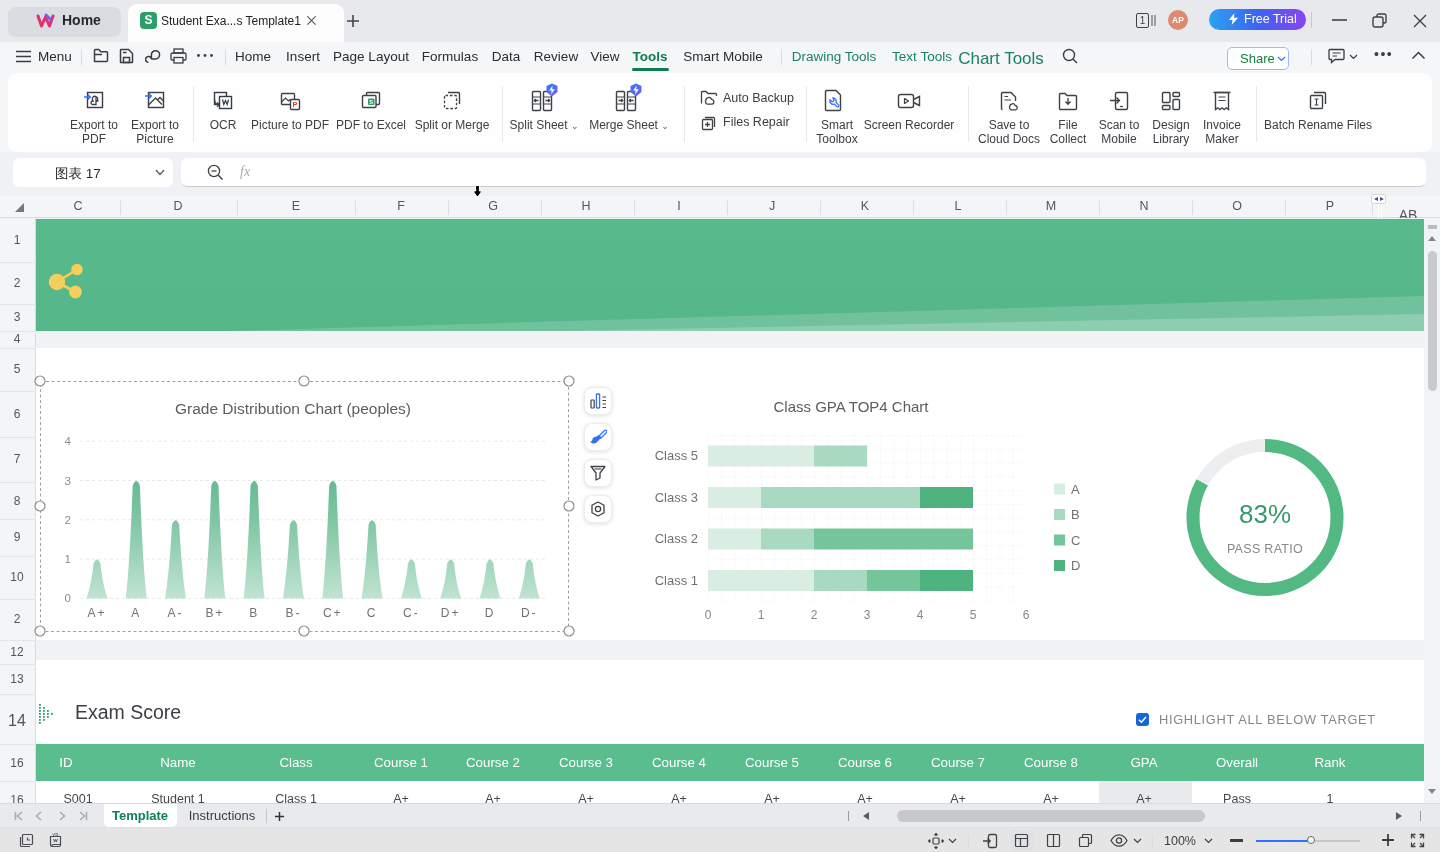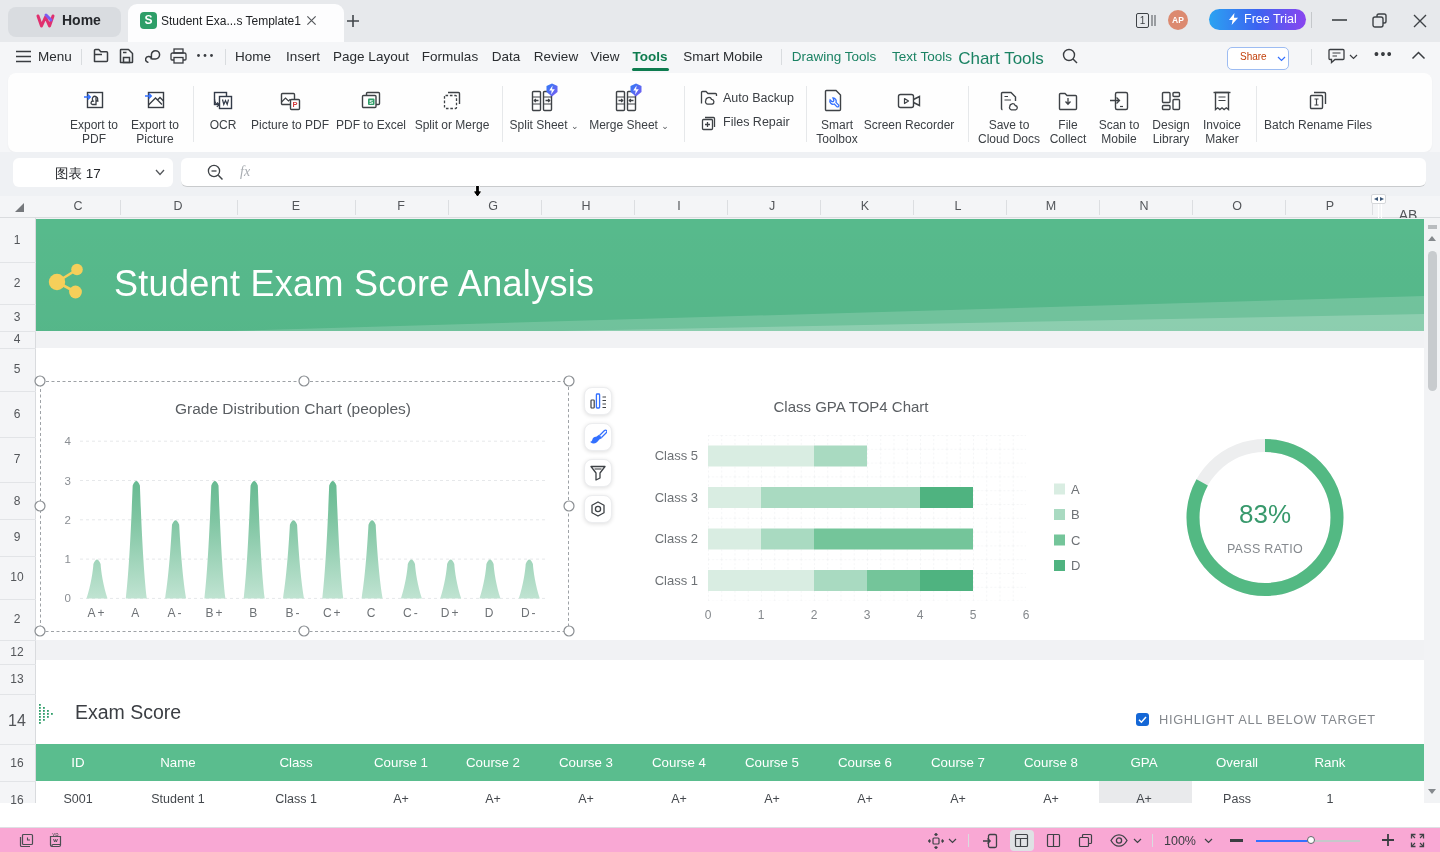--- a/index.html
+++ b/index.html
@@ -94,21 +94,21 @@
 <div class="abs ctr" style="left:723px;top:49px;font-size:13.5px;color:#2A2D30">Smart Mobile</div>
 <div class="sep" style="left:781px;top:49px;height:16px"></div>
 <div class="abs ctr" style="left:834px;top:49px;font-size:13.5px;color:#1A8263">Drawing Tools</div>
 <div class="abs ctr" style="left:922px;top:49px;font-size:13.5px;color:#1A8263">Text Tools</div>
 <div class="abs ctr" style="left:1001px;top:49px;font-size:17px;color:#1A8263">Chart Tools</div>
 <svg class="abs" style="left:1062px;top:48px" width="16" height="16" viewBox="0 0 16 16">
         <circle cx="7" cy="7" r="5.5" fill="none" stroke="#3A3D41" stroke-width="1.4"></circle>
         <path d="M11 11 L15 15" stroke="#3A3D41" stroke-width="1.4"></path>
       </svg>
 <div class="abs" style="left:1227px;top:47px;width:62px;height:23px;border:1px solid #9DBCF2;border-radius:5px;background:#fff"></div>
-<div class="abs" style="left:1240px;top:51px;font-size:10px;color:#c2410c">Share</div>
+<div class="abs" style="left:1240px;top:51px;font-size:13px;color:#15803d">Share</div>
 <svg class="abs" style="left:1277px;top:56px" width="9" height="6" viewBox="0 0 9 6">
         <path d="M1 1 L4.5 4.5 L8 1" fill="none" stroke="#3370FF" stroke-width="1.2"></path>
       </svg>
 <div class="sep" style="left:1311px;top:49px;height:16px"></div>
 <svg class="abs" style="left:1328px;top:48px" width="17" height="16" viewBox="0 0 17 16">
         <path d="M2 1.5 H15 A1 1 0 0 1 16 2.5 V10.5 A1 1 0 0 1 15 11.5 H7 L3.5 14.5 V11.5 H2 A1 1 0 0 1 1 10.5 V2.5 A1 1 0 0 1 2 1.5 Z" fill="none" stroke="#3A3D41" stroke-width="1.3"></path>
         <path d="M4.5 5 H12.5 M4.5 8 H9" stroke="#3A3D41" stroke-width="1.2"></path>
       </svg>
 <svg class="abs" style="left:1349px;top:54px" width="9" height="6" viewBox="0 0 9 6">
         <path d="M1 1 L4.5 4.5 L8 1" fill="none" stroke="#3A3D41" stroke-width="1.2"></path>
@@ -338,21 +338,20 @@
 <div class="abs" style="left:36px;top:219px;width:1388px;height:112px;background:#57BA8C;overflow:hidden">
   <div class="abs" style="left:0;top:0;width:1388px;height:112px;background:linear-gradient(to bottom,rgba(255,255,255,0) 0%,rgba(0,0,0,0.02) 100%)"></div>
   <svg class="abs" style="left:0;top:0" width="1388" height="112" viewBox="0 0 1388 112">
     <polygon points="194,112 1388,77 1388,112" fill="rgba(255,255,255,0.16)"></polygon>
     <polygon points="524,112 1388,95 1388,112" fill="rgba(255,255,255,0.20)"></polygon>
     <path d="M21 63 L41 50.5 M21 63 L39.5 73" stroke="#F6CF5A" stroke-width="2.6"></path>
     <circle cx="21" cy="63" r="8.2" fill="#F6CF5A"></circle>
     <circle cx="41" cy="50.5" r="5.8" fill="#F6CF5A"></circle>
     <circle cx="39.5" cy="73" r="6.4" fill="#F6CF5A"></circle>
   </svg>
-  <div class="abs" style="left:78px;top:44px;font-size:36px;color:#fff;letter-spacing:0.3px">Student Exam Score Analysis</div>
 </div>
 
 <div class="abs" style="left:0;top:218px;width:36px;height:585px;background:#F4F5F7;border-right:1px solid #D9DBDE">
 <div class="abs" style="left:0;top:44px;width:36px;height:1px;background:#E2E4E7"></div>
         <div class="abs" style="left:0;top:86px;width:36px;height:1px;background:#E2E4E7"></div>
         <div class="abs" style="left:0;top:113px;width:36px;height:1px;background:#E2E4E7"></div>
         <div class="abs" style="left:0;top:130px;width:36px;height:1px;background:#E2E4E7"></div>
         <div class="abs" style="left:0;top:173px;width:36px;height:1px;background:#E2E4E7"></div>
         <div class="abs" style="left:0;top:219px;width:36px;height:1px;background:#E2E4E7"></div>
         <div class="abs" style="left:0;top:264px;width:36px;height:1px;background:#E2E4E7"></div>
@@ -404,21 +403,21 @@
       </svg>
 <div class="abs" style="left:75px;top:701px;font-size:19.5px;color:#3B3E43">Exam Score</div>
 <div class="abs" style="left:1136px;top:713px;width:13px;height:13px;background:#1467D6;border-radius:3px"></div>
 <svg class="abs" style="left:1138px;top:716px" width="9" height="8" viewBox="0 0 9 8">
         <path d="M1 3.8 L3.4 6.2 L8 1" fill="none" stroke="#fff" stroke-width="1.5"></path>
       </svg>
 <div class="abs" style="left:1159px;top:712px;font-size:12.8px;color:#84888D;letter-spacing:0.7px">HIGHLIGHT ALL BELOW TARGET</div>
 
 <div class="abs" style="left:36px;top:744px;width:1388px;height:37px;background:#5ABD8E"></div>
 <div class="abs" style="left:36px;top:744px;width:1388px;height:37px;color:#fff;font-size:13.3px">
-<div class="abs ctr" style="left:42px;top:11px">ID</div>
+<div class="abs ctr" style="left:30px;top:11px">ID</div>
 <div class="abs ctr" style="left:142px;top:11px">Name</div>
 <div class="abs ctr" style="left:260px;top:11px">Class</div>
 <div class="abs ctr" style="left:365px;top:11px">Course 1</div>
 <div class="abs ctr" style="left:457px;top:11px">Course 2</div>
 <div class="abs ctr" style="left:550px;top:11px">Course 3</div>
 <div class="abs ctr" style="left:643px;top:11px">Course 4</div>
 <div class="abs ctr" style="left:736px;top:11px">Course 5</div>
 <div class="abs ctr" style="left:829px;top:11px">Course 6</div>
 <div class="abs ctr" style="left:922px;top:11px">Course 7</div>
 <div class="abs ctr" style="left:1015px;top:11px">Course 8</div>
@@ -561,22 +560,42 @@
 <rect x="1054" y="534.5" width="11" height="11" fill="#74C59A"></rect>
 <text x="1071" y="544.5" font-size="13" fill="#6E7276">C</text>
 <rect x="1054" y="560" width="11" height="11" fill="#4FB380"></rect>
 <text x="1071" y="570" font-size="13" fill="#6E7276">D</text>
 <circle cx="1265" cy="517.5" r="72" fill="none" stroke="#EDEEEF" stroke-width="13"></circle>
 <circle cx="1265" cy="517.5" r="72" fill="none" stroke="#53B983" stroke-width="13" stroke-dasharray="375.5 76.9" transform="rotate(-90 1265 517.5)"></circle>
 <text x="1265" y="523" text-anchor="middle" font-size="26" fill="#38996C">83%</text>
 <text x="1265" y="553" text-anchor="middle" font-size="12.5" fill="#85898E" letter-spacing="0.3">PASS RATIO</text>
 </svg>
 
-
-<div id="statusbar" class="abs" style="left:0;top:827px;width:1440px;height:25px;background:#f9a8d4;border-top:1px solid #DEE0E3">
+<div id="tabbar" class="abs" style="left:0;top:803px;width:1440px;height:24px;background:#E9EAED;border-top:1px solid #D8DADD">
+<svg class="abs" style="left:14px;top:7px" width="76" height="10" viewBox="0 0 76 10" fill="none" stroke="#A9ACB0" stroke-width="1.6">
+        <path d="M8 1 L3.5 5 L8 9 M1.5 1 V9"></path>
+        <path d="M27 1 L22.5 5 L27 9"></path>
+        <path d="M46 1 L50.5 5 L46 9"></path>
+        <path d="M66 1 L70.5 5 L66 9 M72.5 1 V9"></path>
+      </svg>
+<div class="abs" style="left:104px;top:0;width:73px;height:24px;background:#fff;border-radius:0 0 7px 7px"></div>
+<div class="abs ctr" style="left:140px;top:4px;font-size:13px;font-weight:700;color:#0E7F5F">Template</div>
+<div class="abs ctr" style="left:222px;top:4px;font-size:13px;color:#3A3D42">Instructions</div>
+<div class="abs" style="left:266px;top:5px;width:1px;height:14px;background:#C8CBCE"></div>
+      <svg class="abs" style="left:274px;top:7px" width="11" height="11" viewBox="0 0 12 12">
+        <path d="M6 1 V11 M1 6 H11" stroke="#2E3135" stroke-width="1.6"></path>
+      </svg>
+<div class="abs" style="left:848px;top:7px;width:1px;height:10px;background:#9A9DA0"></div>
+<div class="abs" style="left:863px;top:8px;width:0;height:0;border-top:4px solid transparent;border-bottom:4px solid transparent;border-right:6px solid #595D61"></div>
+<div class="abs" style="left:897px;top:6px;width:308px;height:12px;background:#C7C9CC;border-radius:6px"></div>
+<div class="abs" style="left:1396px;top:8px;width:0;height:0;border-top:4px solid transparent;border-bottom:4px solid transparent;border-left:6px solid #595D61"></div>
+<div class="abs" style="left:1420px;top:7px;width:1px;height:10px;background:#9A9DA0"></div>
+</div>
+
+<div id="statusbar" class="abs" style="left:0;top:827px;width:1440px;height:25px;background:#e5e5e5;border-top:1px solid #DEE0E3">
 <svg class="abs" style="left:19px;top:5px" width="15" height="15" viewBox="0 0 15 15" fill="none" stroke="#4A4E52" stroke-width="1.2">
         <rect x="3.5" y="1.5" width="10" height="10" rx="1"></rect>
         <path d="M1.5 4 V12.5 A1 1 0 0 0 2.5 13.5 H11"></path>
         <path d="M8.5 4.5 V7 H11" stroke-width="1.1"></path>
       </svg>
 <svg class="abs" style="left:46px;top:5px" width="17" height="15" viewBox="0 0 17 15" fill="none" stroke="#4A4E52" stroke-width="1.2">
         <path d="M4.5 3.5 H14.5 V12 A1.5 1.5 0 0 1 13 13.5 H6 A1.5 1.5 0 0 1 4.5 12 Z"></path>
         <path d="M7 13.5 C5.5 13.5 5.5 11.5 7 11.5 H14.5"></path>
         <text x="6" y="2.8" font-size="5" fill="#4A4E52" stroke="none" font-family="Liberation Sans">VB</text>
         <path d="M7.5 6 L8.6 9 L9.5 6.5 L10.4 9 L11.5 6" stroke-width="0.9"></path>

